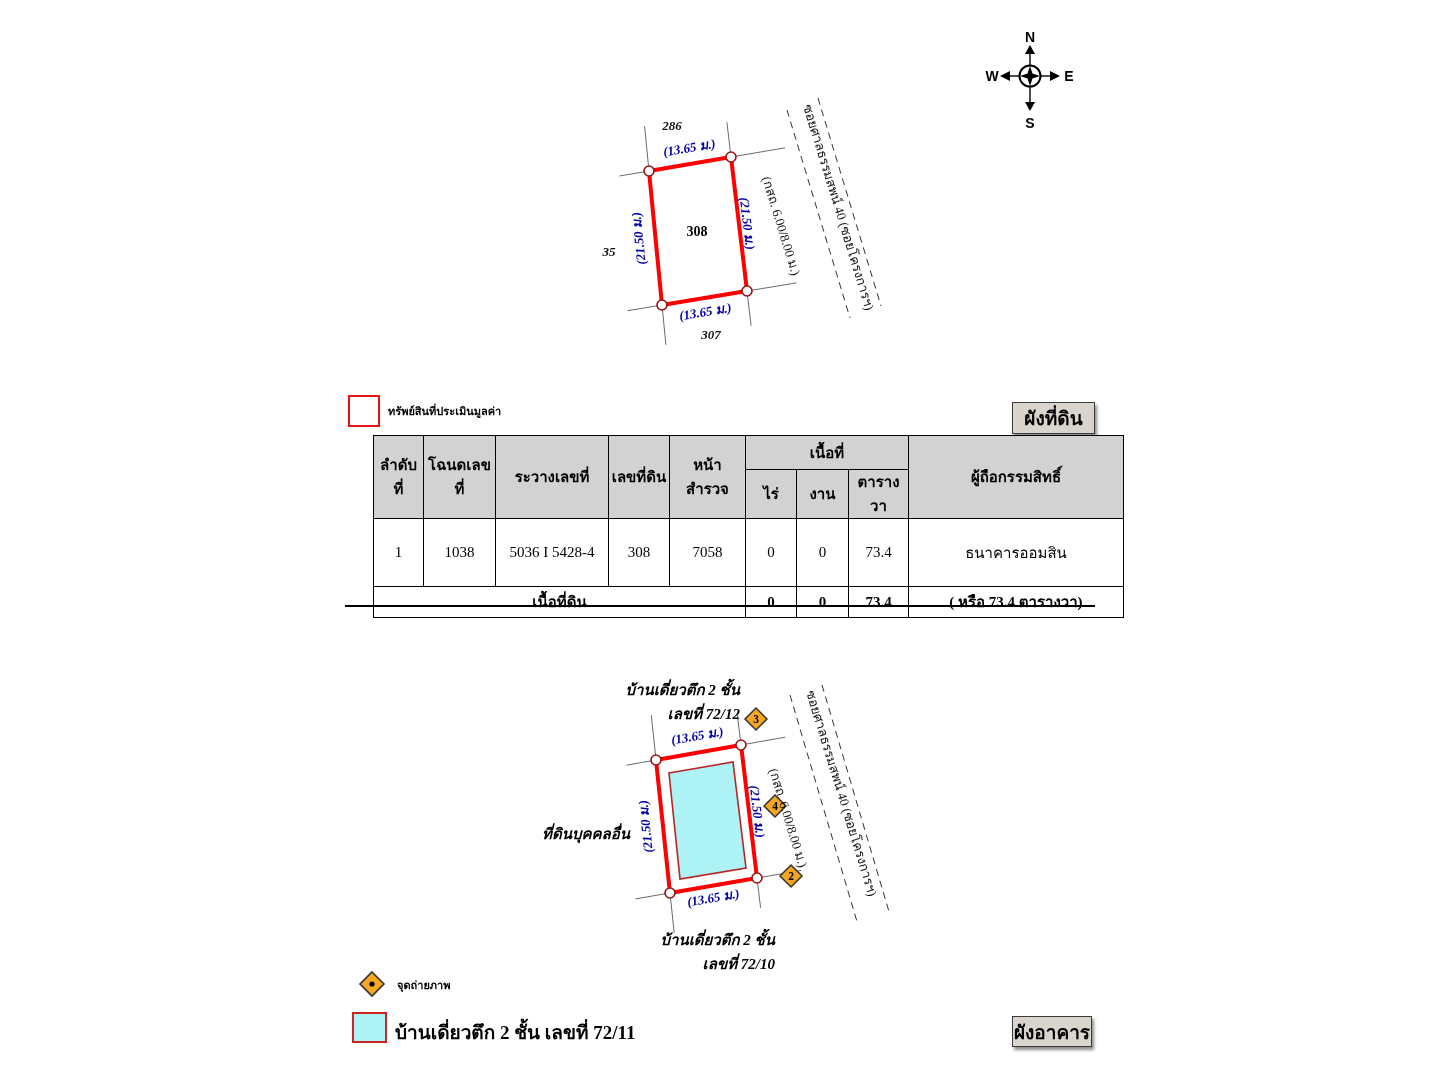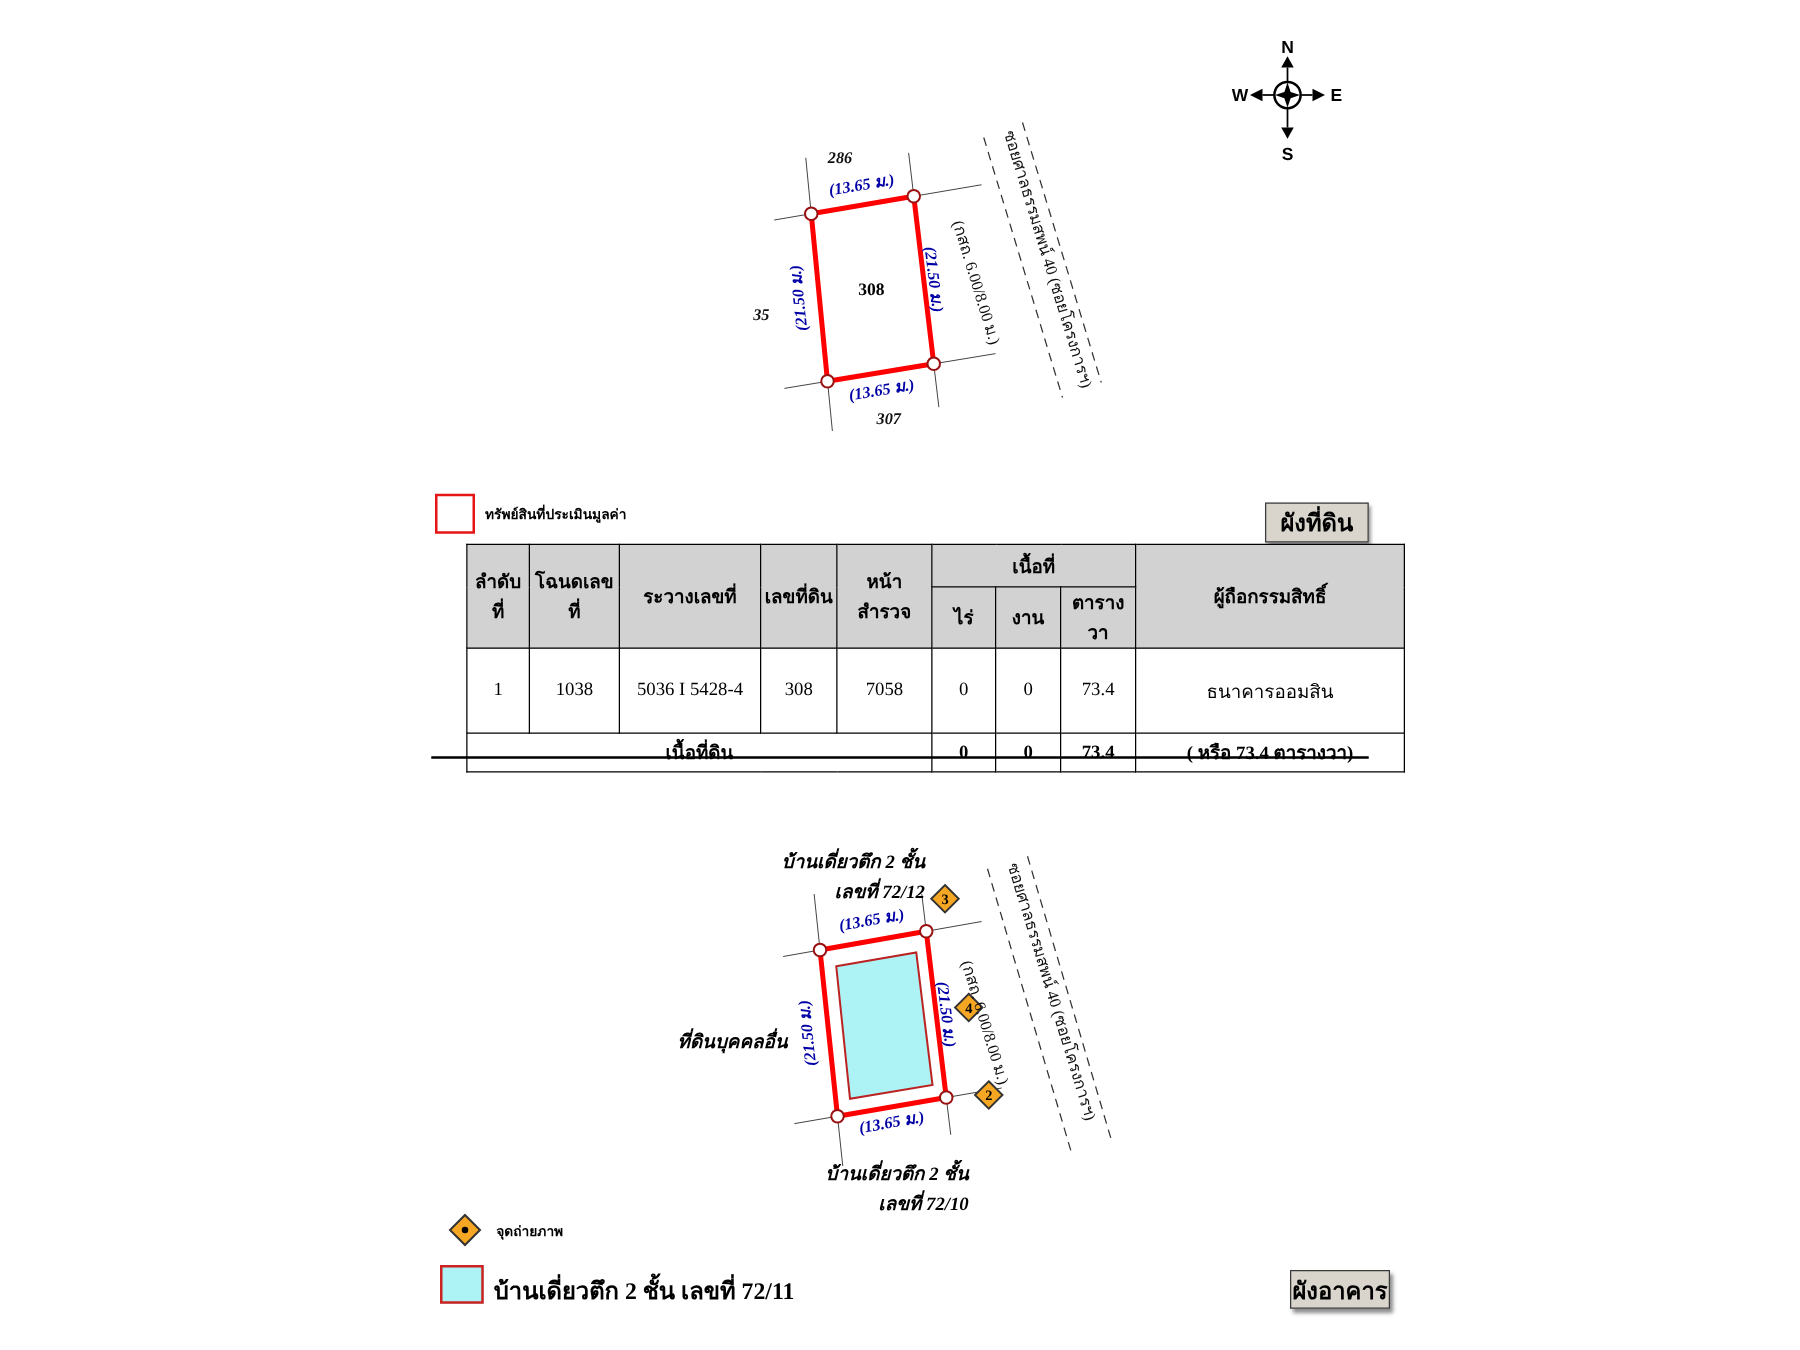--- a/index.html
+++ b/index.html
@@ -174,15 +174,15 @@
     <div>เลขที่ 72/10</div>
   </div>
 
   <svg class="abs" style="left:357px;top:969px;" width="30" height="30">
     <polygon points="15,3 27,15 15,27 3,15" fill="#f5a623" stroke="#333" stroke-width="1.6"></polygon>
     <circle cx="15" cy="15" r="2.6" fill="#000"></circle>
   </svg>
   <div class="legend-label" style="left:397px;top:945px;margin-top:31px;">จุดถ่ายภาพ</div>
   <div class="swatch-cyan" style="left:352px;top:1012px;"></div>
   <div class="legend-label-lg" style="left:395px;top:1017px;">บ้านเดี่ยวตึก 2 ชั้น เลขที่ 72/11</div>
-  <div class="btn" style="left:1012px;top:1016px;width:78px;height:29px;margin-left:20px;">ผังอาคาร</div>
+  <div class="btn" style="left:1012px;top:1016px;width:78px;height:29px;">ผังอาคาร</div>
 
 </div>
 
 </body></html>

